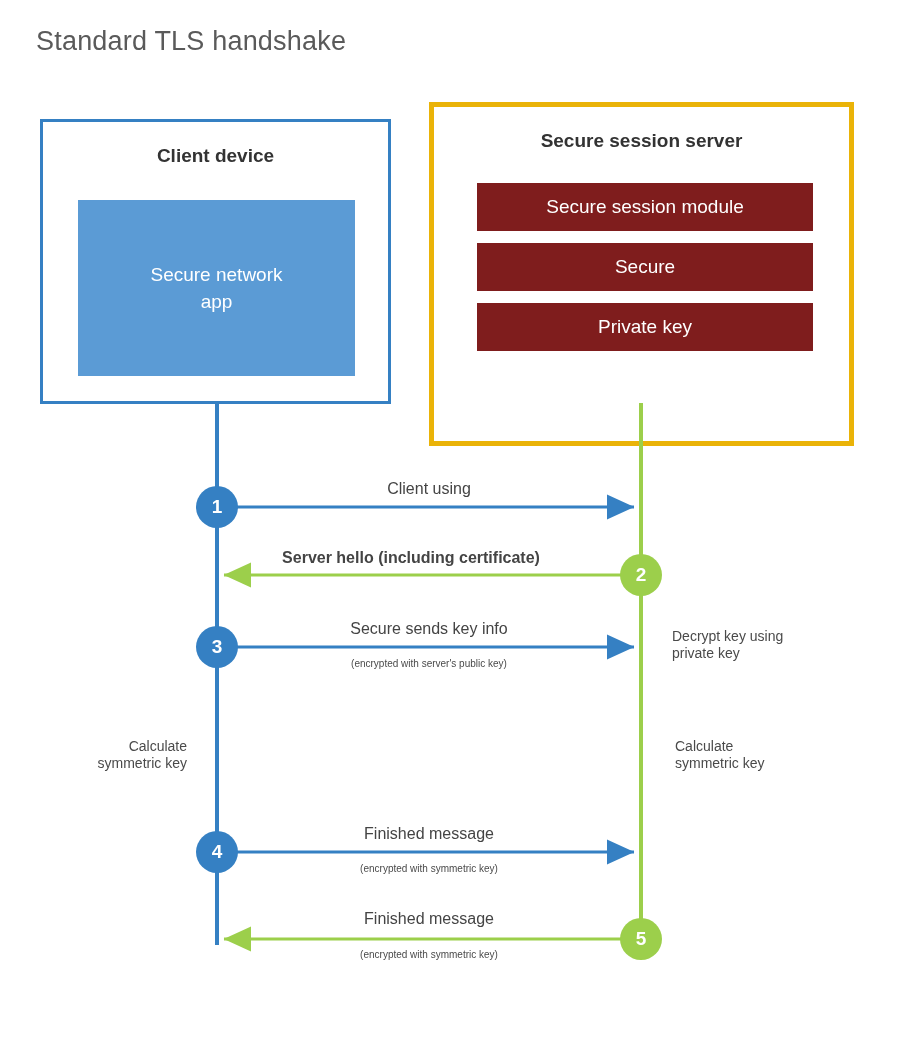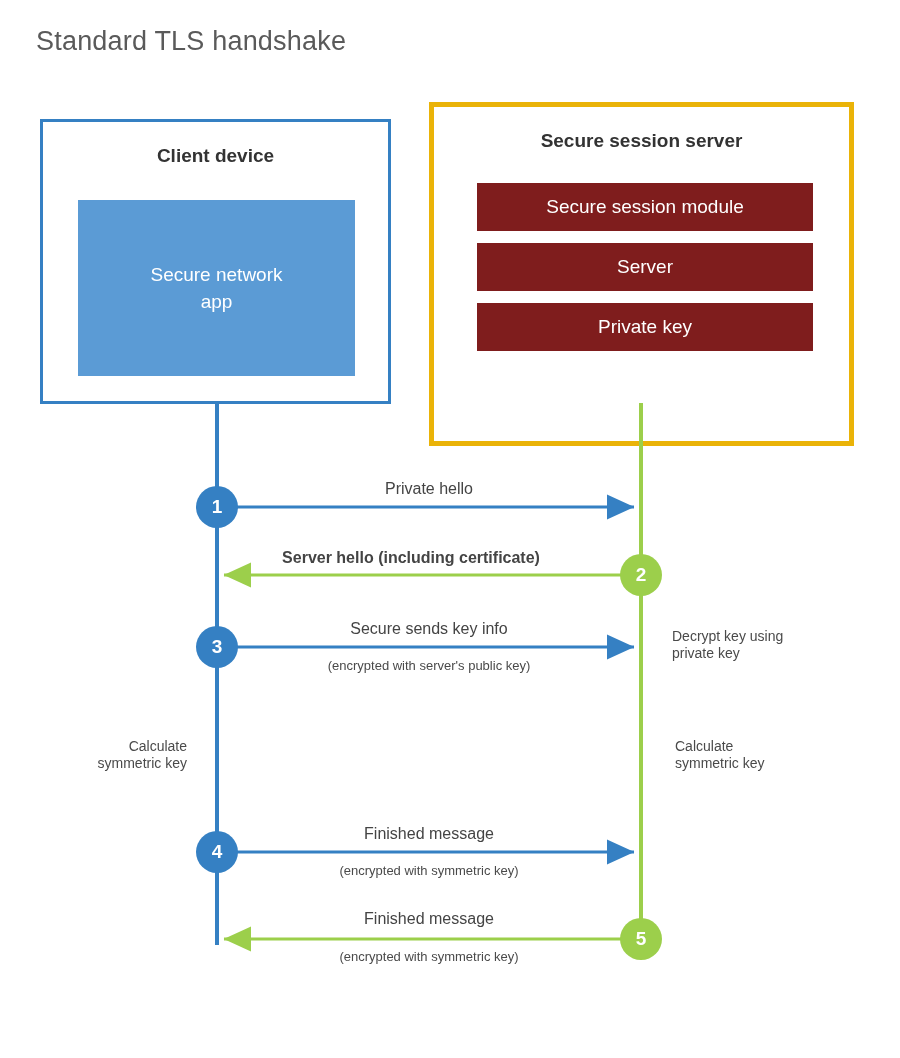--- a/index.html
+++ b/index.html
@@ -129,21 +129,21 @@
   
   .msg-label {
     position: absolute;
     font-size: 16px;
     color: #444444;
     text-align: center;
     white-space: nowrap;
   }
   .msg-sub {
     position: absolute;
-    font-size: 13px;
+    font-size: 10px;
     color: #4a4a4a;
     text-align: center;
     white-space: nowrap;
   }
   .side-note {
     position: absolute;
     font-size: 14px;
     line-height: 17px;
     color: #4a4a4a;
     white-space: pre-line;
@@ -161,21 +161,21 @@
   <div class="actor-box" id="client-box">
     <div class="actor-title">Client device</div>
     <div class="inner-app">Secure network
 app</div>
   </div>
 
   <div class="actor-box" id="server-box">
     <div class="actor-title">Secure session server</div>
     <div class="server-modules">
       <div class="module-bar">Secure session module</div>
-      <div class="module-bar">Server</div>
+      <div class="module-bar">Secure</div>
       <div class="module-bar">Private key</div>
     </div>
   </div>
 
   <svg id="seq-svg" viewBox="0 0 900 1058" xmlns="http://www.w3.org/2000/svg">
     <defs>
       <marker id="arrow-blue-right" markerWidth="9" markerHeight="9" refX="8.5" refY="4.5" orient="auto" markerUnits="strokeWidth">
         <path d="M0,0.6 L8.6,4.5 L0,8.4 z" fill="#3580c3"></path>
       </marker>
       <marker id="arrow-green-left" markerWidth="9" markerHeight="9" refX="8.5" refY="4.5" orient="auto" markerUnits="strokeWidth">
@@ -197,21 +197,21 @@
 
     <line x1="641" y1="939" x2="224" y2="939" stroke="#9ccf4b" stroke-width="3.2" marker-end="url(#arrow-green-left)"></line>
   </svg>
 
   <div class="step-marker blue" style="left:196px; top:486px;">1</div>
   <div class="step-marker green" style="left:620px; top:554px;">2</div>
   <div class="step-marker blue" style="left:196px; top:626px;">3</div>
   <div class="step-marker blue" style="left:196px; top:831px;">4</div>
   <div class="step-marker green" style="left:620px; top:918px;">5</div>
 
-  <div class="msg-label" style="left:229px; top:480px; width:400px;">Private hello</div>
+  <div class="msg-label" style="left:229px; top:480px; width:400px;">Client using</div>
 
   <div class="msg-label" style="left:216px; top:549px; width:390px;font-weight:bold;">Server hello (including certificate)</div>
 
   <div class="msg-label" style="left:229px; top:620px; width:400px;">Secure sends key info</div>
   <div class="msg-sub" style="left:229px; top:658px; width:400px;">(encrypted with server's public key)</div>
 
   <div class="msg-label" style="left:229px; top:825px; width:400px;">Finished message</div>
   <div class="msg-sub" style="left:229px; top:863px; width:400px;">(encrypted with symmetric key)</div>
 
   <div class="msg-label" style="left:229px; top:910px; width:400px;">Finished message</div>

